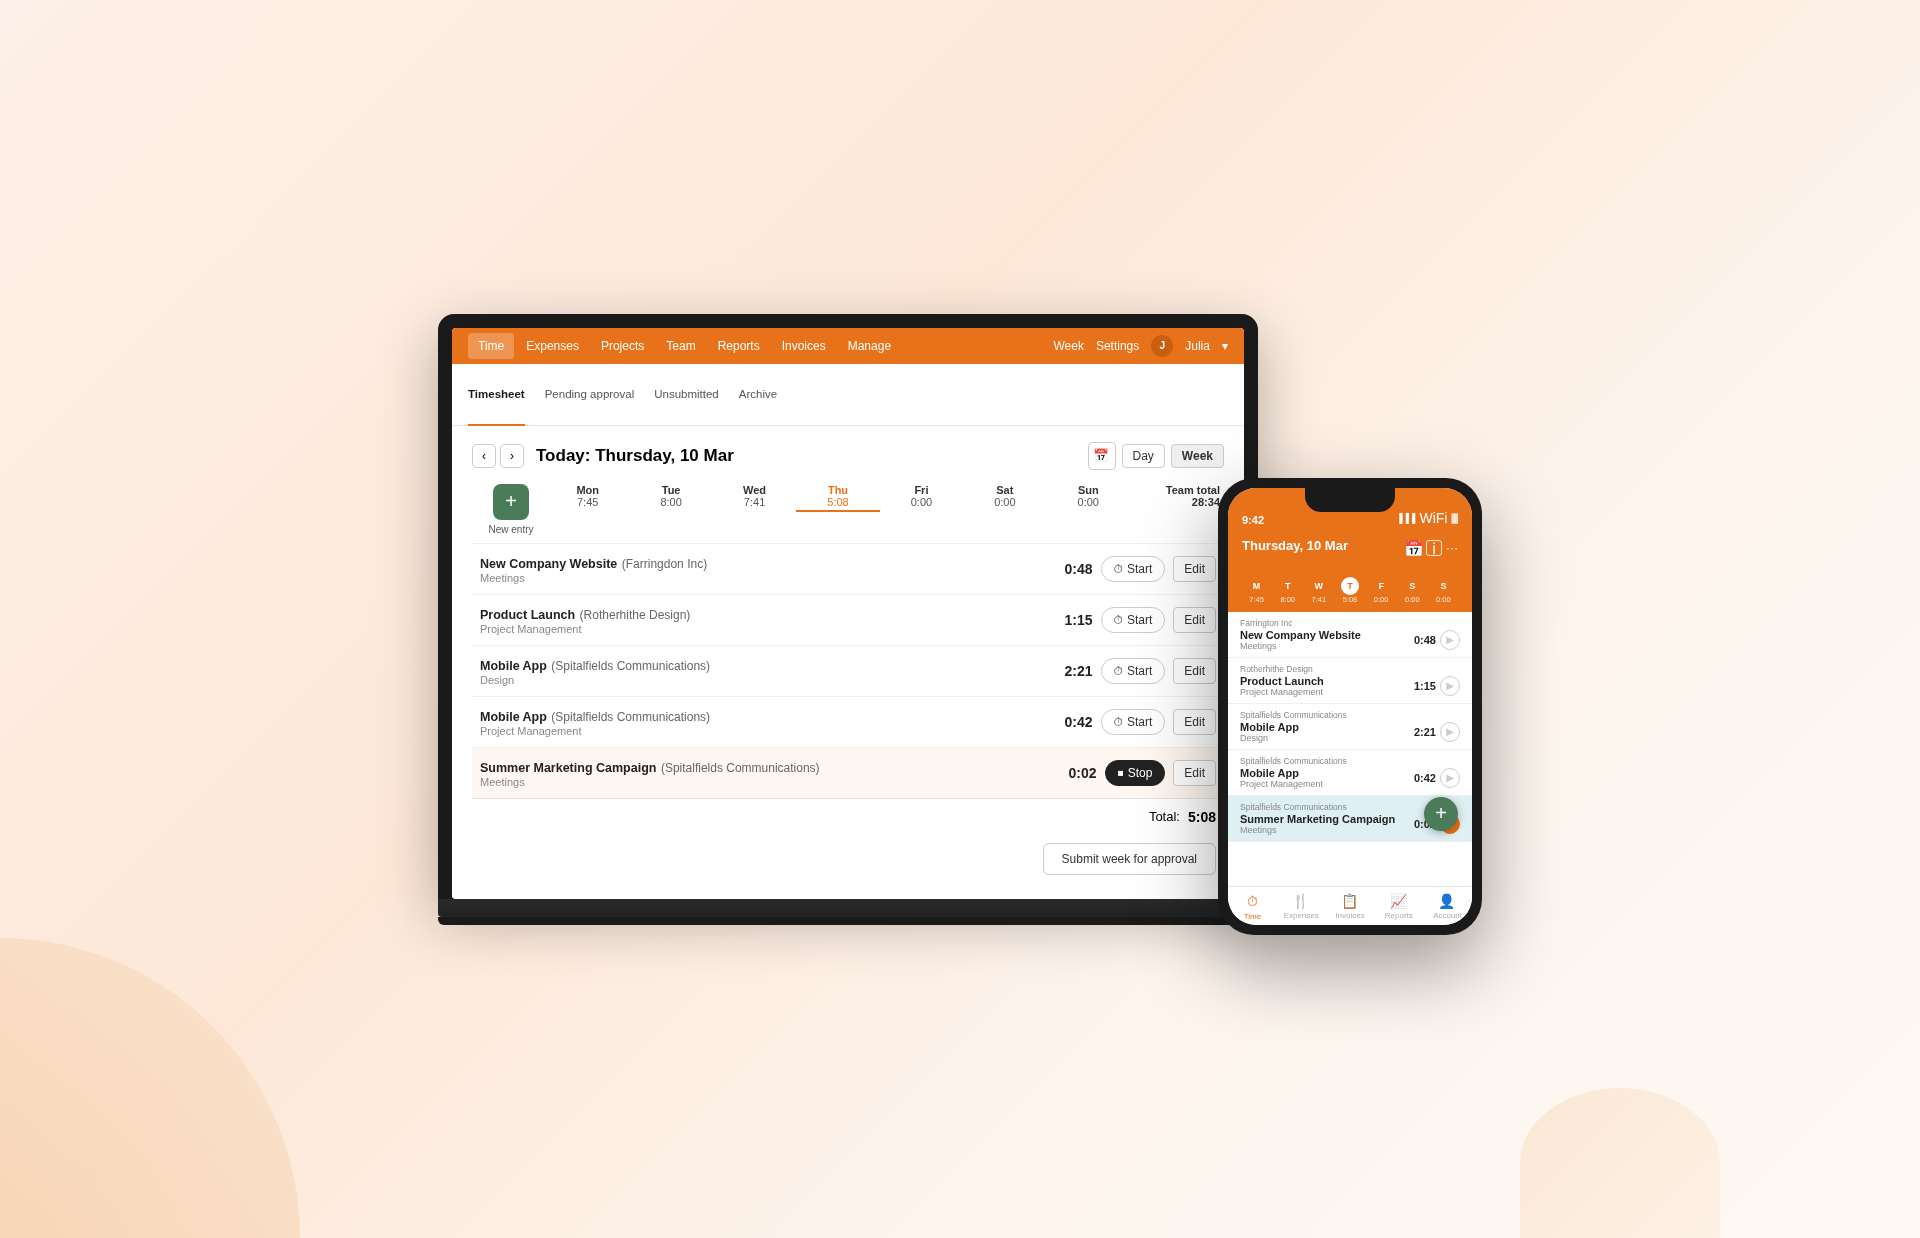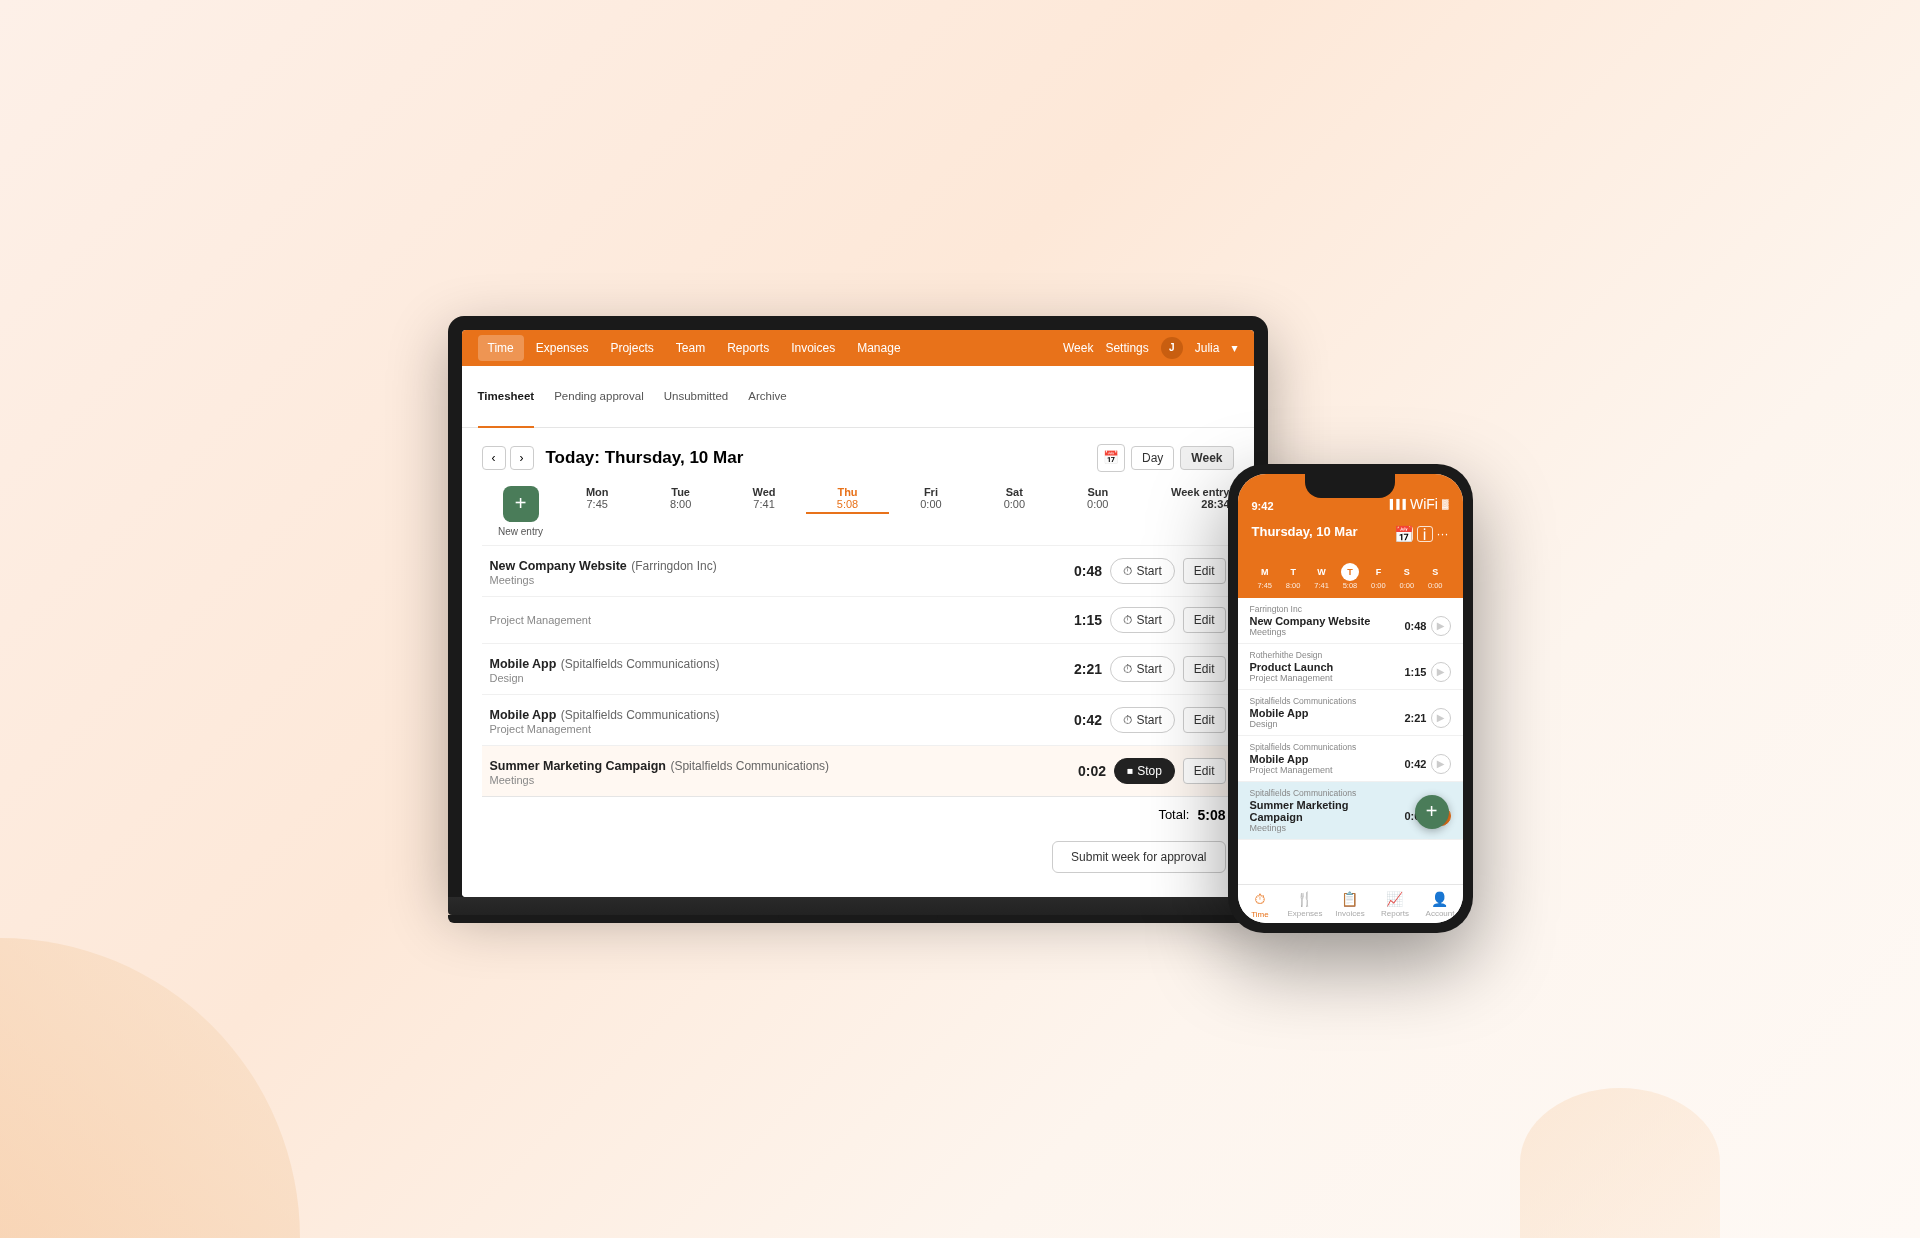--- a/index.html
+++ b/index.html
@@ -398,21 +398,21 @@
     }
 
     
     .phone-container {
       position: relative;
       margin-left: -40px;
       margin-bottom: -10px;
     }
 
     .phone {
-      width: 245px;
+      width: 264px;
       background: #1a1a1a;
       border-radius: 36px;
       padding: 10px;
       box-shadow: 0 30px 80px rgba(0,0,0,0.4);
       position: relative;
     }
 
     .phone-screen {
       background: white;
       border-radius: 28px;
@@ -722,21 +722,21 @@
               </div>
               <div class="day-col">
                 <span class="day-name">Sat</span>
                 <span class="day-hours">0:00</span>
               </div>
               <div class="day-col">
                 <span class="day-name">Sun</span>
                 <span class="day-hours">0:00</span>
               </div>
               <div class="week-total-col">
-                <div class="label">Week entry</div>
+                <div class="label">Team total</div>
                 <div class="value">28:34</div>
               </div>
             </div>
 
             <div class="entry-row">
               <div class="entry-info">
                 <div>
                   <span class="entry-name">New Company Website</span>
                   <span class="entry-client"> (Farringdon Inc)</span>
                 </div>
@@ -745,20 +745,24 @@
               <div class="entry-duration">0:48</div>
               <button class="entry-action-btn">
                 <span>⏱</span>
                 <span>Start</span>
               </button>
               <button class="entry-edit-btn">Edit</button>
             </div>
 
             <div class="entry-row">
               <div class="entry-info">
+                <div>
+                  <span class="entry-name">Product Launch</span>
+                  <span class="entry-client"> (Rotherhithe Design)</span>
+                </div>
                 <div class="entry-category">Project Management</div>
               </div>
               <div class="entry-duration">1:15</div>
               <button class="entry-action-btn">
                 <span>⏱</span>
                 <span>Start</span>
               </button>
               <button class="entry-edit-btn">Edit</button>
             </div>
 

